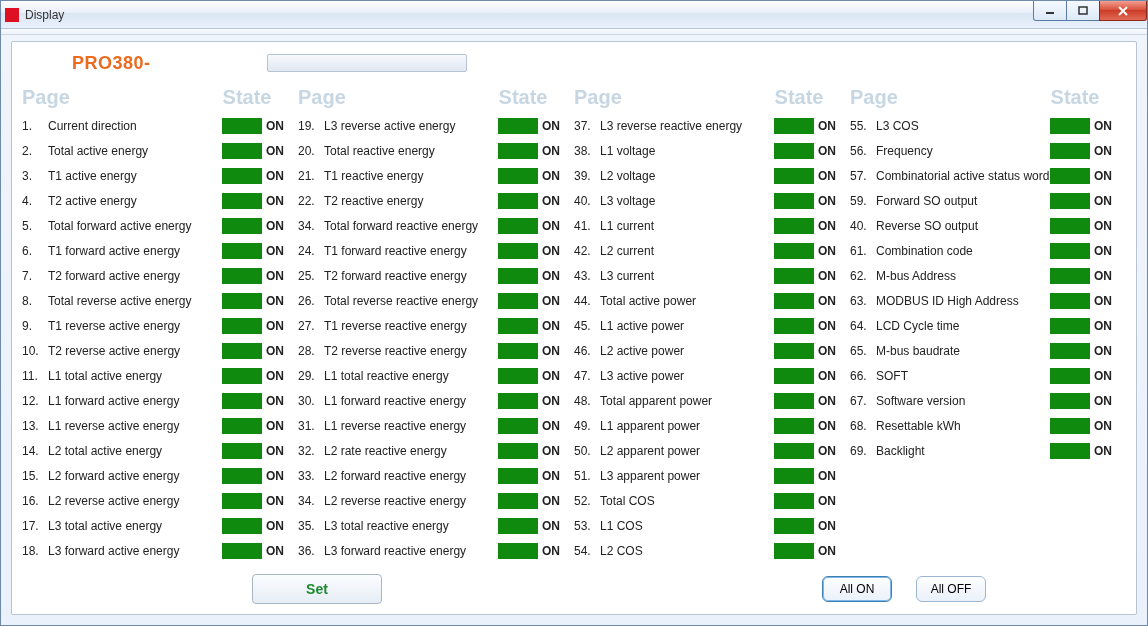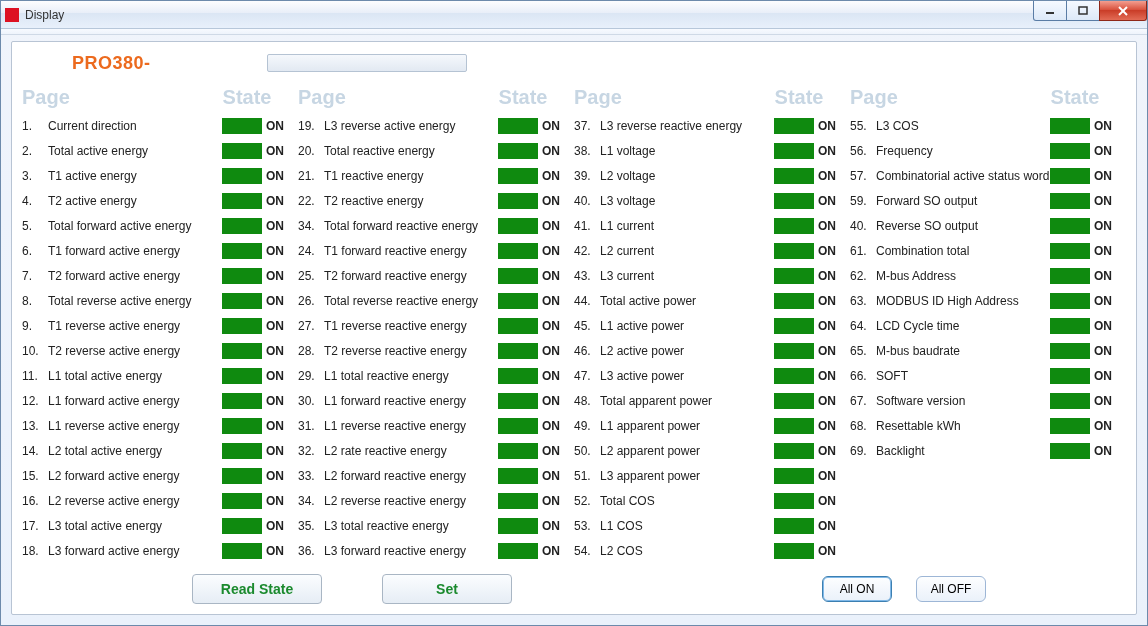--- a/index.html
+++ b/index.html
@@ -580,21 +580,21 @@
               <div class="state">ON</div>
             </div>
             <div class="row">
               <div class="num">40.</div>
               <div class="label">Reverse SO output</div>
               <div class="swatch"></div>
               <div class="state">ON</div>
             </div>
             <div class="row">
               <div class="num">61.</div>
-              <div class="label">Combination total</div>
+              <div class="label">Combination code</div>
               <div class="swatch"></div>
               <div class="state">ON</div>
             </div>
             <div class="row">
               <div class="num">62.</div>
               <div class="label">M-bus Address</div>
               <div class="swatch"></div>
               <div class="state">ON</div>
             </div>
             <div class="row">
@@ -638,21 +638,20 @@
               <div class="label">Backlight</div>
               <div class="swatch"></div>
               <div class="state">ON</div>
             </div>
           </div>
       </div>
     </div>
 
     <div class="footer">
       <div style="width:170px"></div>
-      <button class="big-btn">Read State</button>
       <div style="width:60px"></div>
       <button class="big-btn set">Set</button>
       <div style="flex:1"></div>
       <button class="sm-btn active">All ON</button>
       <div style="width:24px"></div>
       <button class="sm-btn">All OFF</button>
       <div style="width:140px"></div>
     </div>
 
   </div>

